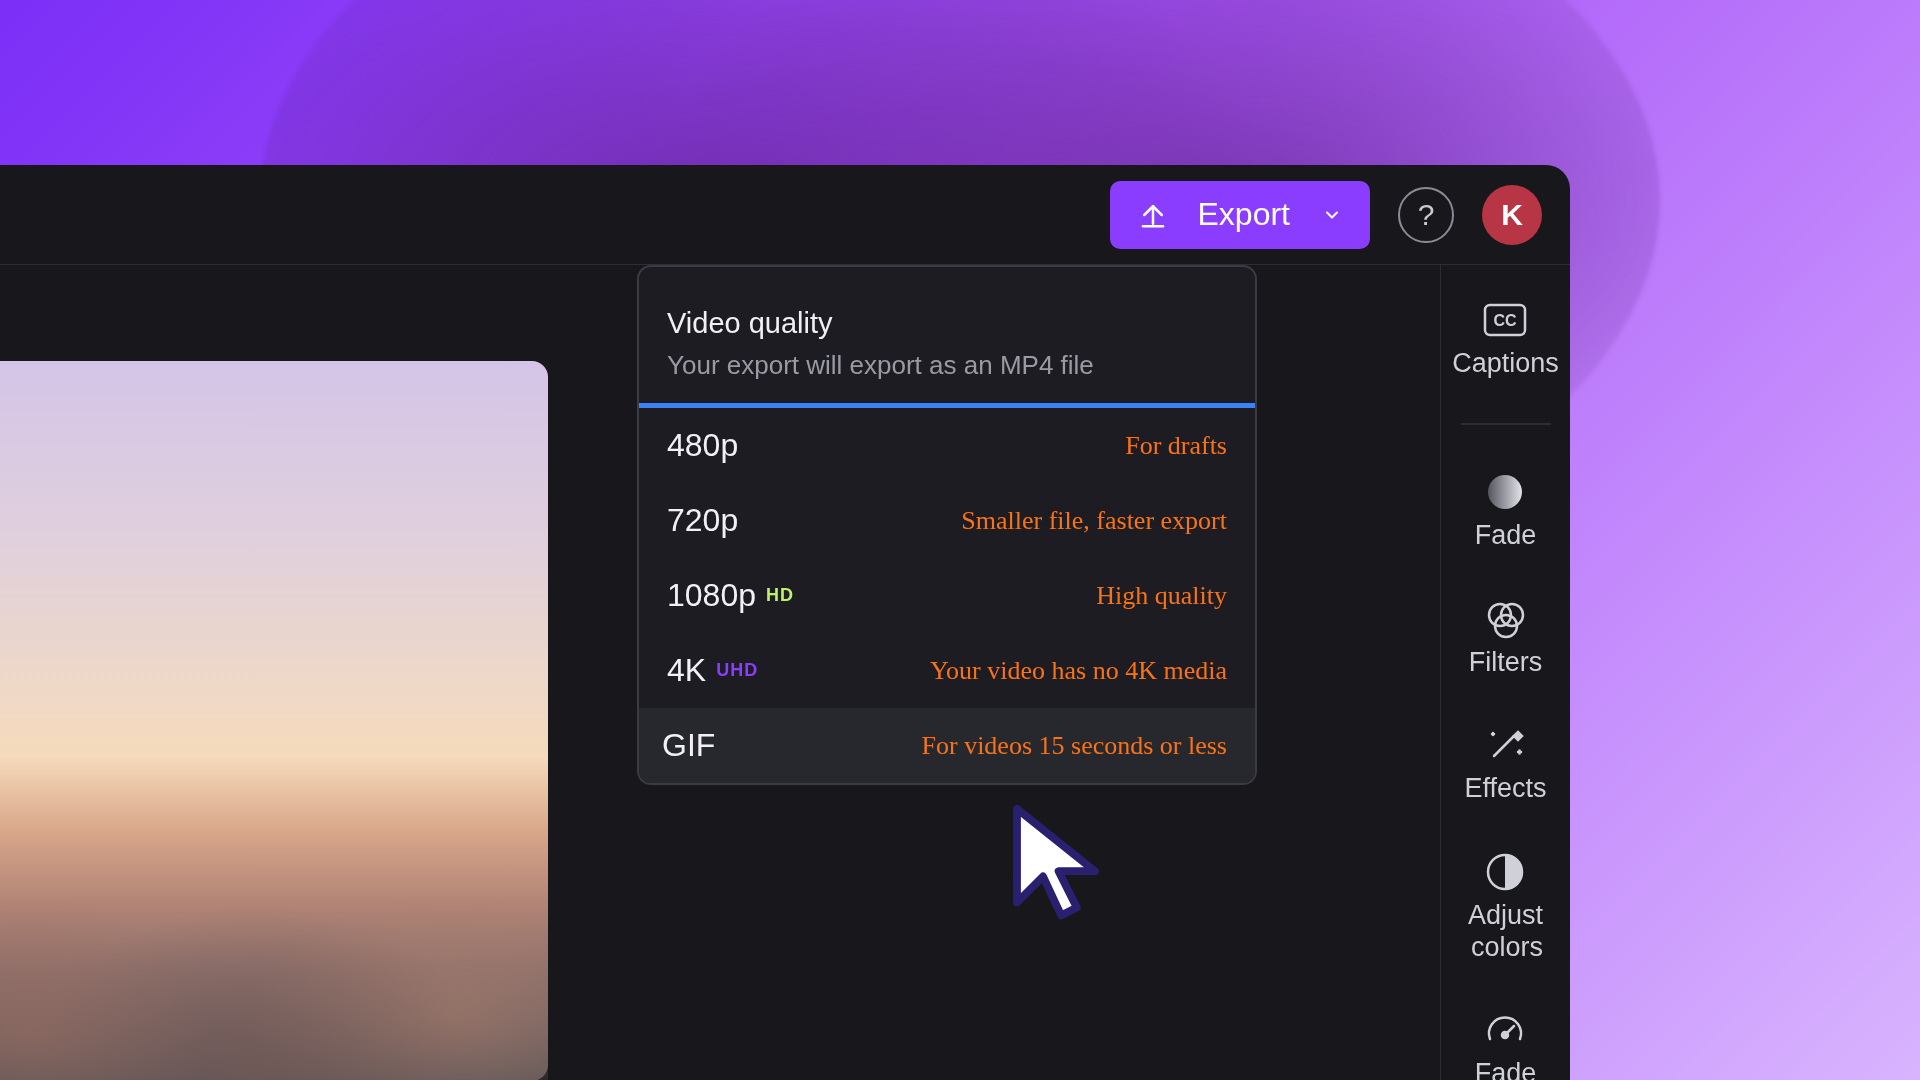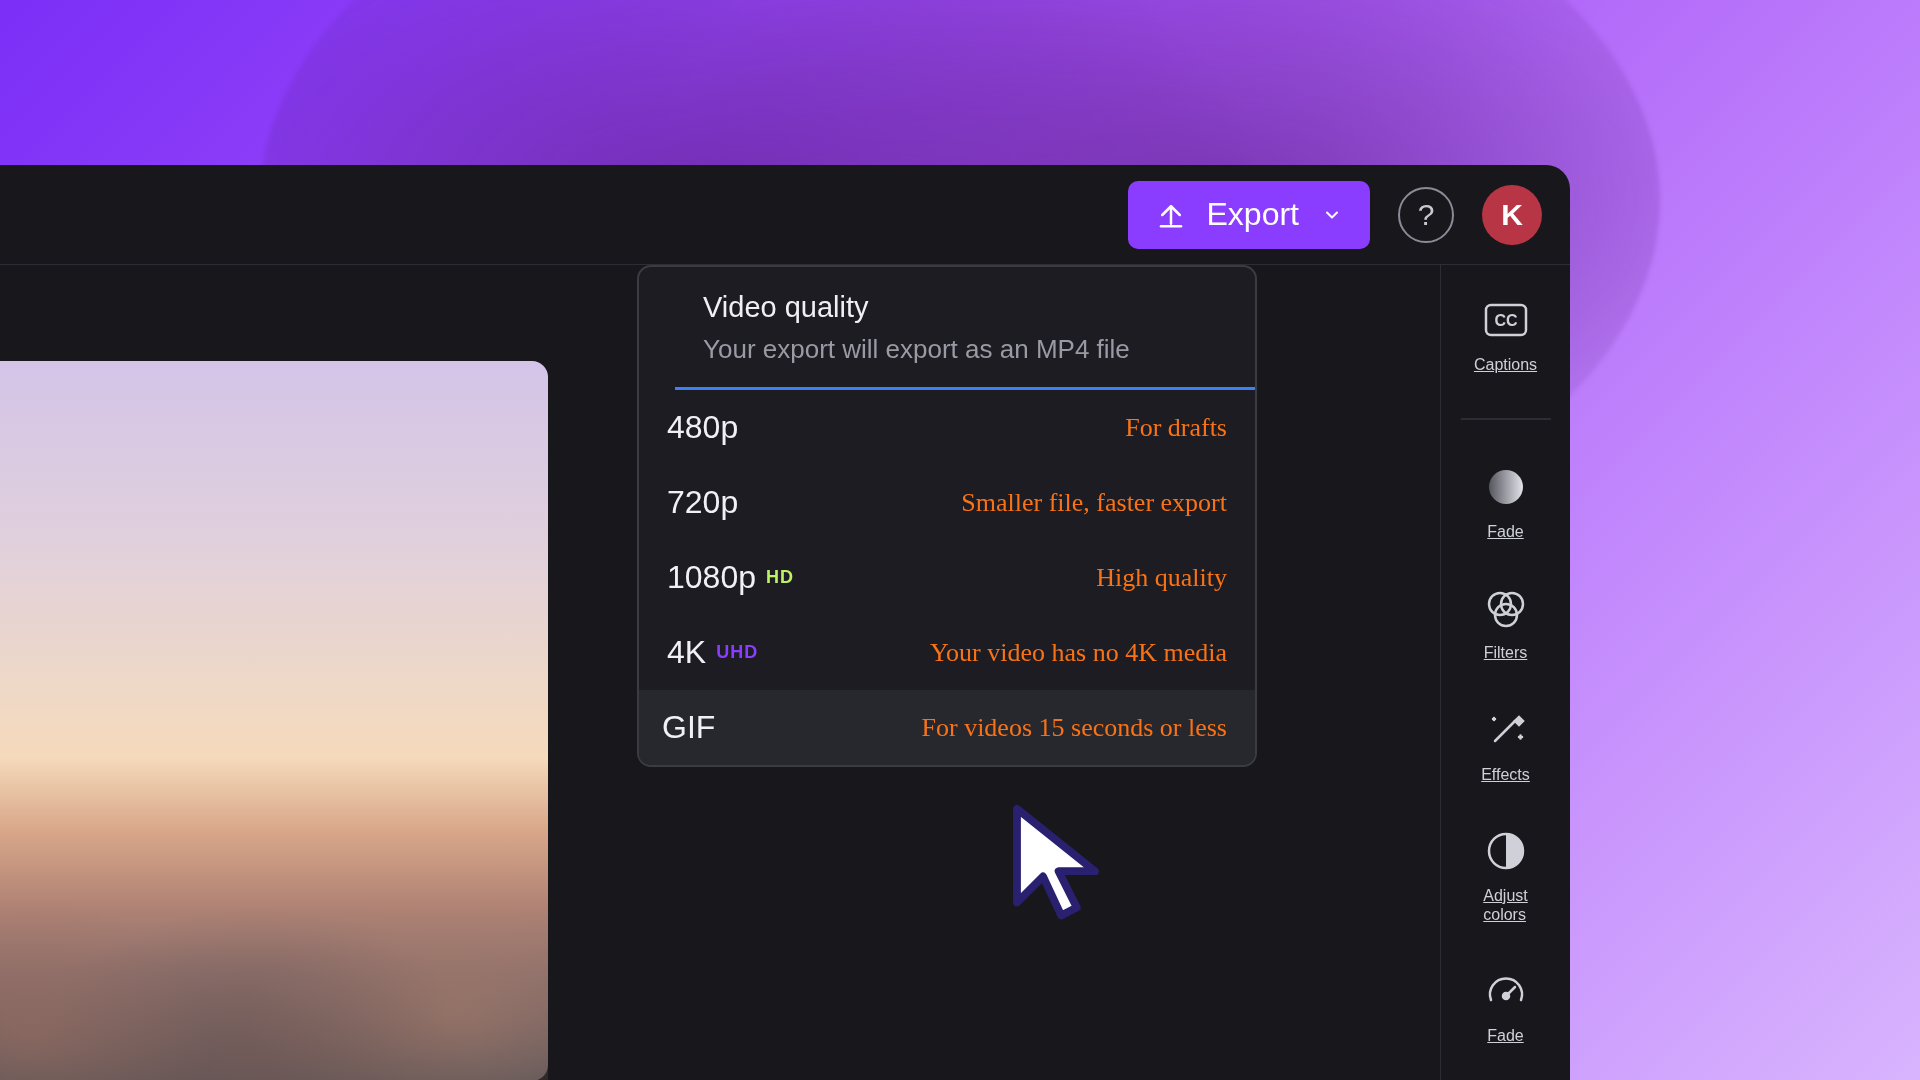--- a/index.html
+++ b/index.html
@@ -45,21 +45,21 @@
 
   .export-btn {
     background: #8b3dff;
     color: #fff;
     border: none;
     border-radius: 10px;
     height: 68px;
     padding: 0 28px;
     display: flex;
     align-items: center;
-    gap: 21px;
+    gap: 30px;
     font-size: 32px;
     font-weight: 500;
     cursor: pointer;
   }
   .export-btn .up-icon svg { display:block; }
   .export-btn .chev { margin-left: 2px; }
 
   .help-btn {
     width: 56px; height: 56px;
     border: 2.5px solid #8b8b96;
@@ -117,23 +117,22 @@
     position: absolute;
     top: 0; left: 737px;
     width: 620px;
     background: #1c1c22;
     border: 2px solid #3b3b44;
     border-radius: 14px;
     overflow: hidden;
     z-index: 100;
   }
   .dropdown-header {
-    padding: 24px 28px 22px;
-    border-bottom: 3px solid #3b82f6;
-    margin-left: 36px;
+    padding: 40px 28px 22px;
+    border-bottom: 5px solid #3b82f6;
   }
   .dropdown-header .title { color:#efeff4; font-size: 29px; margin-bottom: 10px; }
   .dropdown-header .sub { color:#9a9aa5; font-size: 26px; }
 
   .option {
     display:flex; align-items:center; justify-content:space-between;
     padding: 19px 28px;
     cursor:pointer;
   }
   .option:hover, .option.hover { background:#27272e;padding-left:23px; }
@@ -147,25 +146,25 @@
   .sidebar {
     position:absolute;
     top: 0; right: 0;
     width: 130px; height: 900px;
     border-left: 1px solid #2d2d35;
     display:flex; flex-direction:column;
     align-items:center;
     padding-top: 32px;
     gap: 44px;
   }
-  .side-item { display:flex; flex-direction:column; align-items:center; gap:12px; cursor:pointer; color:#d0d0d8; }
+  .side-item { display:flex; flex-direction:column; align-items:center; gap:4px; cursor:pointer; color:#d0d0d8; }
   .side-item .ic {
     width:46px; height:46px; display:flex; align-items:center; justify-content:center;
   }
-  .side-item .lbl { font-size: 16px; text-align:left; line-height:1.2;text-decoration:underline; }
+  .side-item .lbl { font-size: 27px; text-align:right; line-height:1.2; }
   .side-sep { width:90px; height:2px; background:#2d2d35; }
 
   .cursor-ov {
     position:absolute;
     top: 536px; left: 1104px;
     z-index: 200;
     pointer-events:none;
   }
 </style>
 </head>

